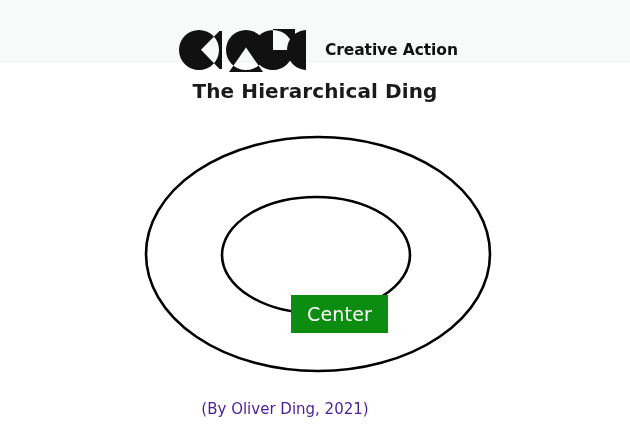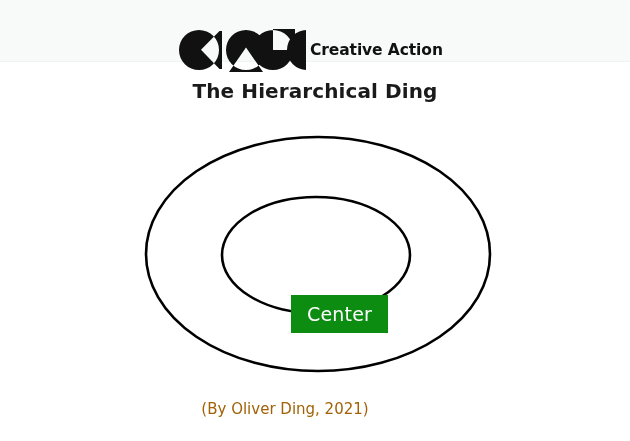--- a/index.html
+++ b/index.html
@@ -24,21 +24,21 @@
     height: 61px;
     background: #f8fafa;
     border-bottom: 1px solid #f0f3f3;
   }
   #logo-lockup {
     position: absolute;
     left: 178px;
     top: 7px;
     display: flex;
     align-items: center;
-    gap: 4px;
+    gap: 19px;
   }
   #logo-mark {
     display: block;
   }
   #logo-wordmark {
     font-family: "DejaVu Sans", sans-serif;
     font-weight: bold;
     font-size: 15.5px;
     line-height: 17.5px;
     color: #111111;
@@ -100,21 +100,21 @@
 
   
   #caption {
     position: absolute;
     left: 0;
     top: 400px;
     width: 570px;
     text-align: center;
     font-family: "DejaVu Sans", sans-serif;
     font-size: 15px;
-    color: #a16207;
+    color: #4c1d95;
   }
 </style>
 </head>
 <body>
 
 <div id="logo-band" style="background: rgb(248, 250, 250);">
   <div id="logo-lockup">
 
     <svg id="logo-mark" width="128" height="44" viewBox="0 0 128 44" aria-hidden="true">
 

